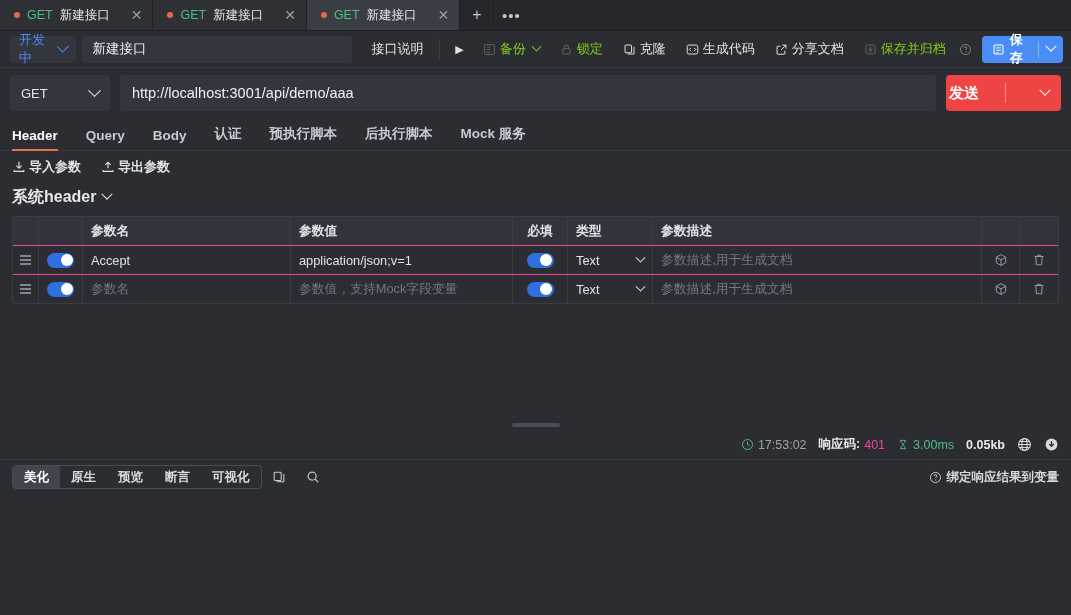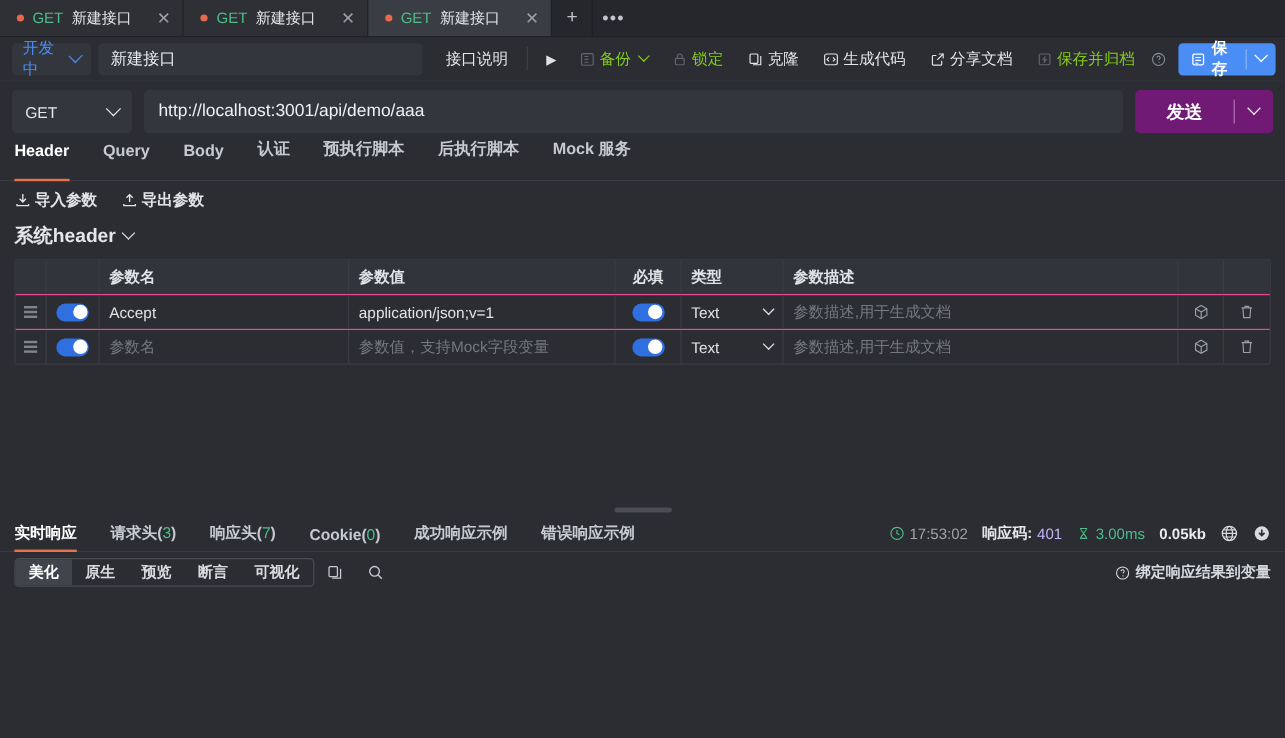--- a/index.html
+++ b/index.html
@@ -105,36 +105,36 @@
     justify-content: space-between; padding: 0 11px;
     color: #e3e5e9; font-size: 13px; cursor: pointer;
   }
   .url-input {
     flex: 1; height: 36px; background: #33363d;
     border: none; border-radius: 4px; color: #eef0f3;
     font-size: 14.5px; padding: 0 12px;
     font-family: "Liberation Sans", sans-serif;
   }
   .send-btn {
-    width: 115px; height: 36px; background: #701a75;
+    width: 115px; height: 36px; background: #ef4444;
     border-radius: 4px; display: flex; align-items: center;
-    color: #fff; cursor: pointer;
+    color: #fff; cursor: pointer; gap: 23px;
   }
   .send-btn .sl { flex:1; text-align:center; font-size:15px; font-weight:bold; }
   .send-btn .sd { width:1px; height:20px; background: rgba(255,255,255,.4); }
   .send-btn .sc { width: 32px; display:flex; align-items:center; justify-content:center; }
 
   
   .reqtabs {
     height: 33px; display: flex; align-items: flex-end;
     padding: 0 12px; gap: 0px;
     border-bottom: 1px solid #383b42;
   }
   .rtab {
-    padding: 0 14px 17px 14px; font-size: 13.5px;
+    padding: 0 14px 7px 14px; font-size: 13.5px;
     color: #c7cad0; cursor: pointer; position: relative;
     font-weight: bold;
   }
   .rtab:first-child { padding-left: 0; }
   .rtab.active { color: #fff; }
   .rtab.active::after {
     content: ''; position: absolute; left: 0; right: 14px; bottom: -1px;
     height: 2px; background: #e8734a;
   }
   .rtab:first-child.active::after { left: 0; right: 14px; }
@@ -208,21 +208,21 @@
     content:''; position:absolute; left:0; right:14px; bottom:-1px; height:2px; background:#e8734a;
   }
   .retab .cnt { color: #4dbd8a; font-weight: normal; }
   .rmeta {
     margin-left: auto; display: flex; align-items: center; gap: 12px;
     padding-bottom: 6px; font-size: 12.5px;
   }
   .rmeta .mi { display: flex; align-items: center; gap: 4px; }
   .m-time { color: #a3a3a3; }
   .m-lbl  { color: #e4e6ea; font-weight: bold; text-align: center; }
-  .m-code { color: #c4b5fd; }
+  .m-code { color: #ec4899; }
   .m-dur  { color: #4dbd8a; }
   .m-size { color: #e8eaee; font-weight: bold; }
   .m-ico  { color: #d8dade; }
 
   .fmtbar {
     height: 34px; display: flex; align-items: center;
     padding: 0 12px; gap: 0;
   }
   .fgroup {
     display: flex; align-items: center; height: 24px;
@@ -493,28 +493,20 @@
       </div>
     </div>
   </div>
 
 <div class="splitter">
   <div class="grip"></div>
 </div>
 
 <div class="respsec">
   <div class="resptabs">
-    <div class="retabs-holder" style="display:flex;align-items:flex-end">
-        <div class="retab active">实时响应</div>
-        <div class="retab"><span>请求头(</span><span class="cnt">3</span><span>)</span></div>
-        <div class="retab"><span>响应头(</span><span class="cnt">7</span><span>)</span></div>
-        <div class="retab"><span>Cookie(</span><span class="cnt">0</span><span>)</span></div>
-        <div class="retab">成功响应示例</div>
-        <div class="retab">错误响应示例</div>
-      </div>
     <div class="rmeta">
       <div class="mi">
         <span class="ico">
           <svg width="13" height="13" viewBox="0 0 16 16">
               <circle cx="8" cy="8" r="6.2" fill="none" stroke="#4dbd8a" stroke-width="1.2"></circle>
               <path d="M8 4.5V8l2.5 1.5" fill="none" stroke="#4dbd8a" stroke-width="1.2"></path>
             </svg>
         </span>
         <span class="m-time">17:53:02</span>
       </div>

